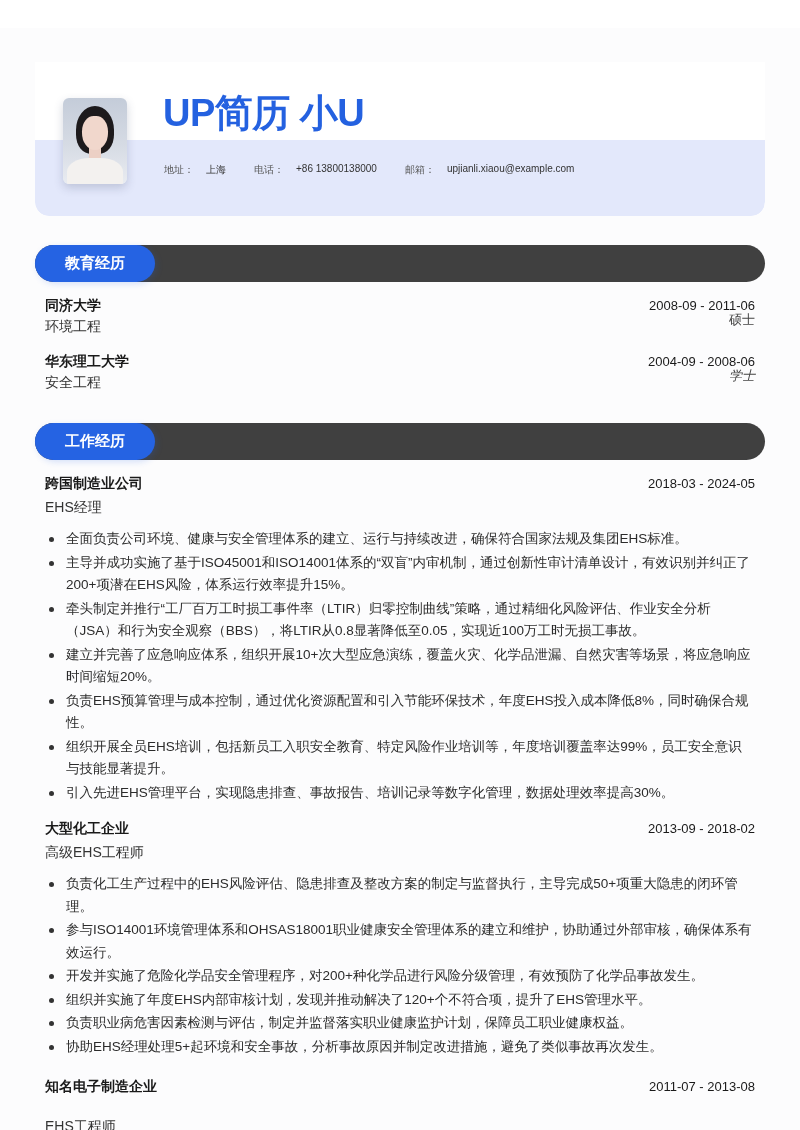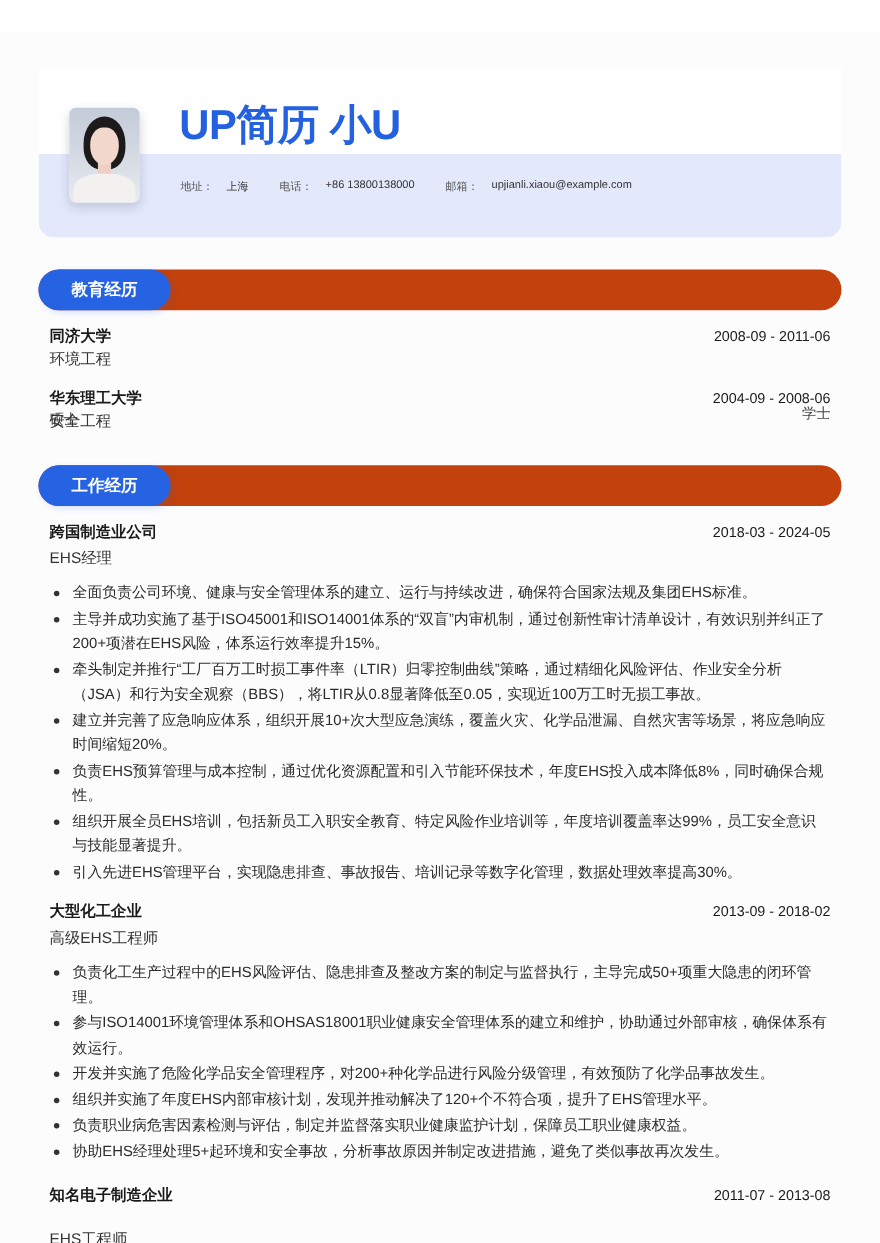--- a/index.html
+++ b/index.html
@@ -59,21 +59,21 @@
     position: absolute; left: 164px; top: 163px;
     font-size: 10px; color: #333;
     display: flex; white-space: nowrap;
   }
   .contact-row .lbl { color: #555; margin-right: 12px; }
   .contact-row .val { color: #333; margin-right: 28px; }
 
   
   .section-bar {
     position: absolute; left: 35px; width: 730px; height: 37px;
-    background: #c2410c; border-radius: 19px; text-align: center;
+    background: #404040; border-radius: 19px; text-align: center;
   }
   .section-pill {
     position: absolute; left: 0; top: 0; width: 120px; height: 37px;
     background: #2563e3; border-radius: 19px;
     color: #fff; font-size: 15px; font-weight: bold;
     display: flex; align-items: center; justify-content: center;
     box-shadow: 2px 2px 6px rgba(37,99,227,0.18);
   }
 
   
@@ -120,34 +120,34 @@
 
 <div class="section-bar" style="top:245px;">
   <div class="section-pill">教育经历</div>
 </div>
 
 <div class="entry" style="top:297px;">
   <div class="entry-row">
     <span class="entry-title">同济大学</span>
     <span class="entry-date">2008-09 - 2011-06</span>
   </div>
-  <div class="entry-row" style="margin-top:3px;flex-direction:column;">
+  <div class="entry-row" style="margin-top:3px;">
     <span class="entry-sub">环境工程</span>
     <span class="entry-degree" style="position:relative; top:-7px;">硕士</span>
   </div>
 </div>
 
 <div class="entry" style="top:353px;">
   <div class="entry-row">
     <span class="entry-title">华东理工大学</span>
     <span class="entry-date">2004-09 - 2008-06</span>
   </div>
   <div class="entry-row" style="margin-top:3px;">
     <span class="entry-sub">安全工程</span>
-    <span class="entry-degree" style="position:relative; top:-7px;">学士</span>
+    <span class="entry-degree" style="position:relative; top:-7px;font-style:italic;">学士</span>
   </div>
 </div>
 
 <div class="section-bar" style="top:423px;">
   <div class="section-pill">工作经历</div>
 </div>
 
 <div class="entry" style="top:475px;">
   <div class="entry-row">
     <span class="entry-title">跨国制造业公司</span>

